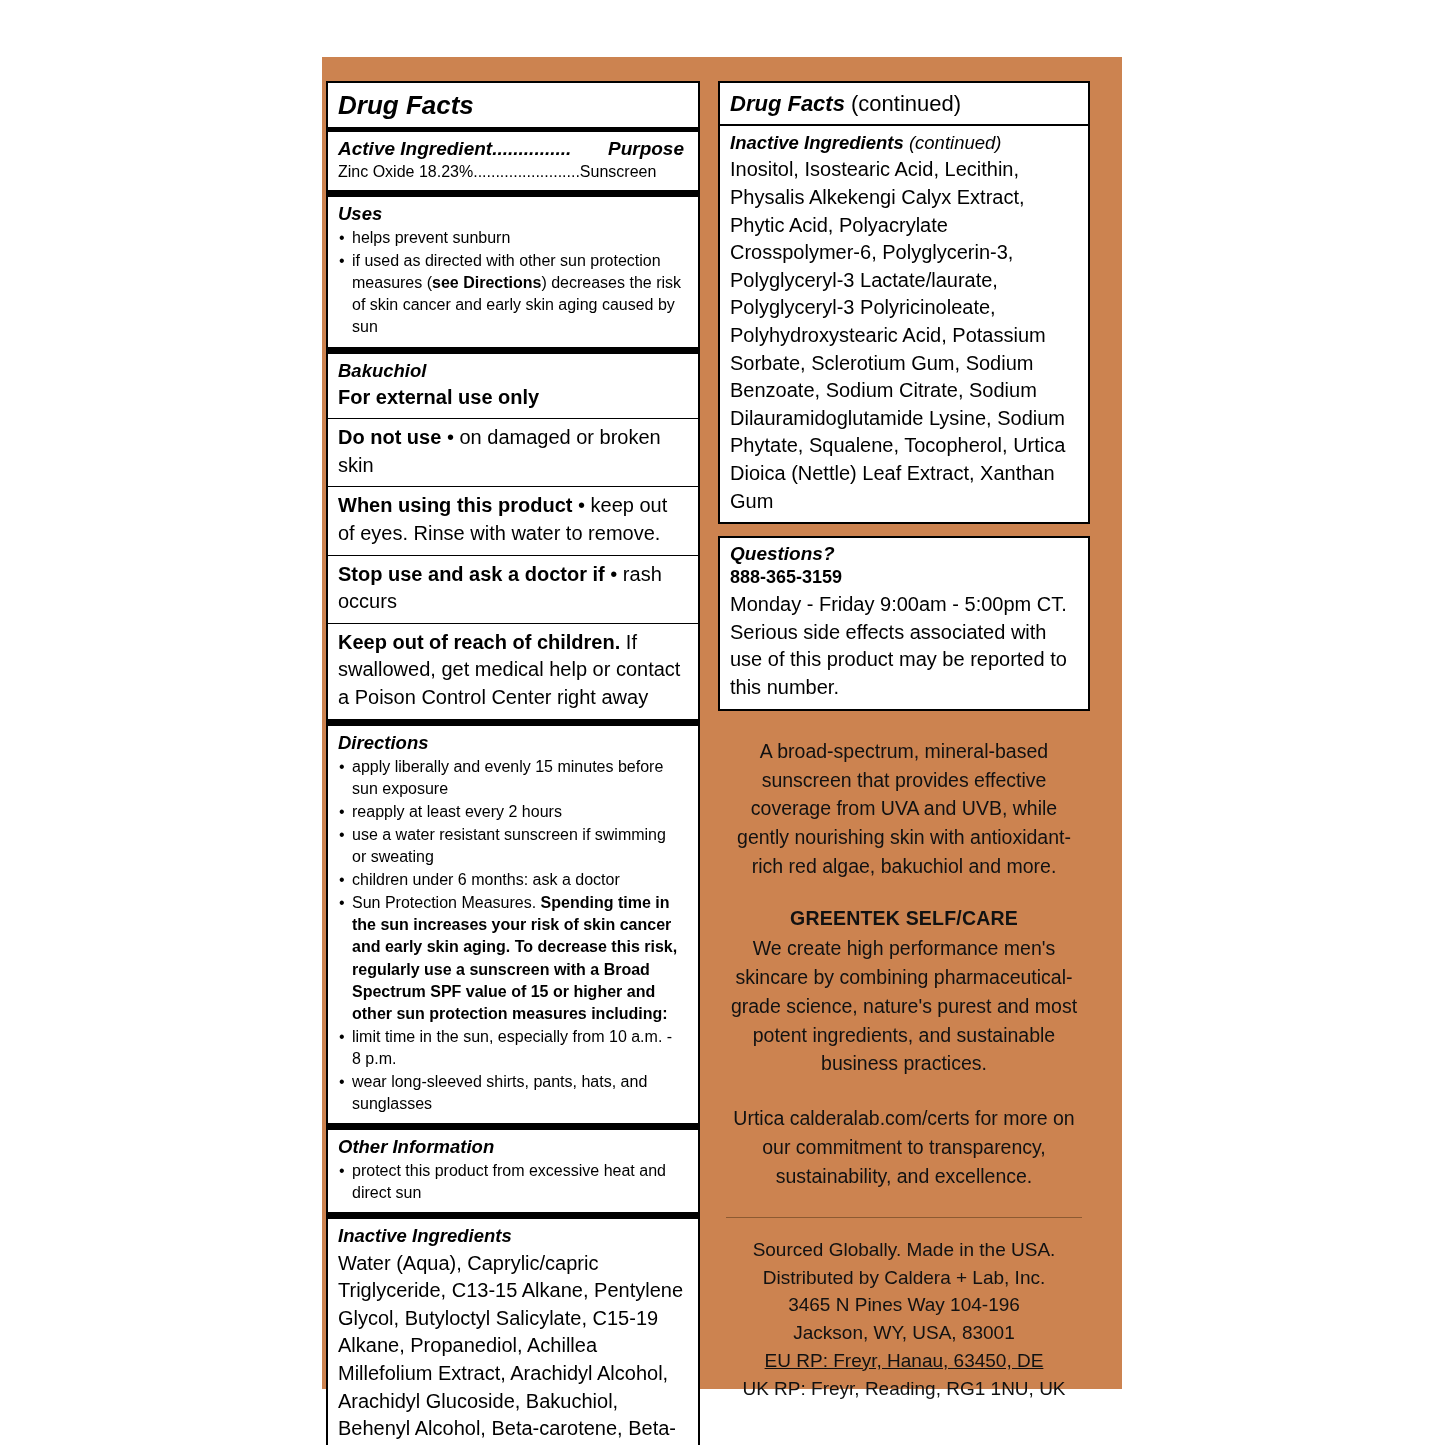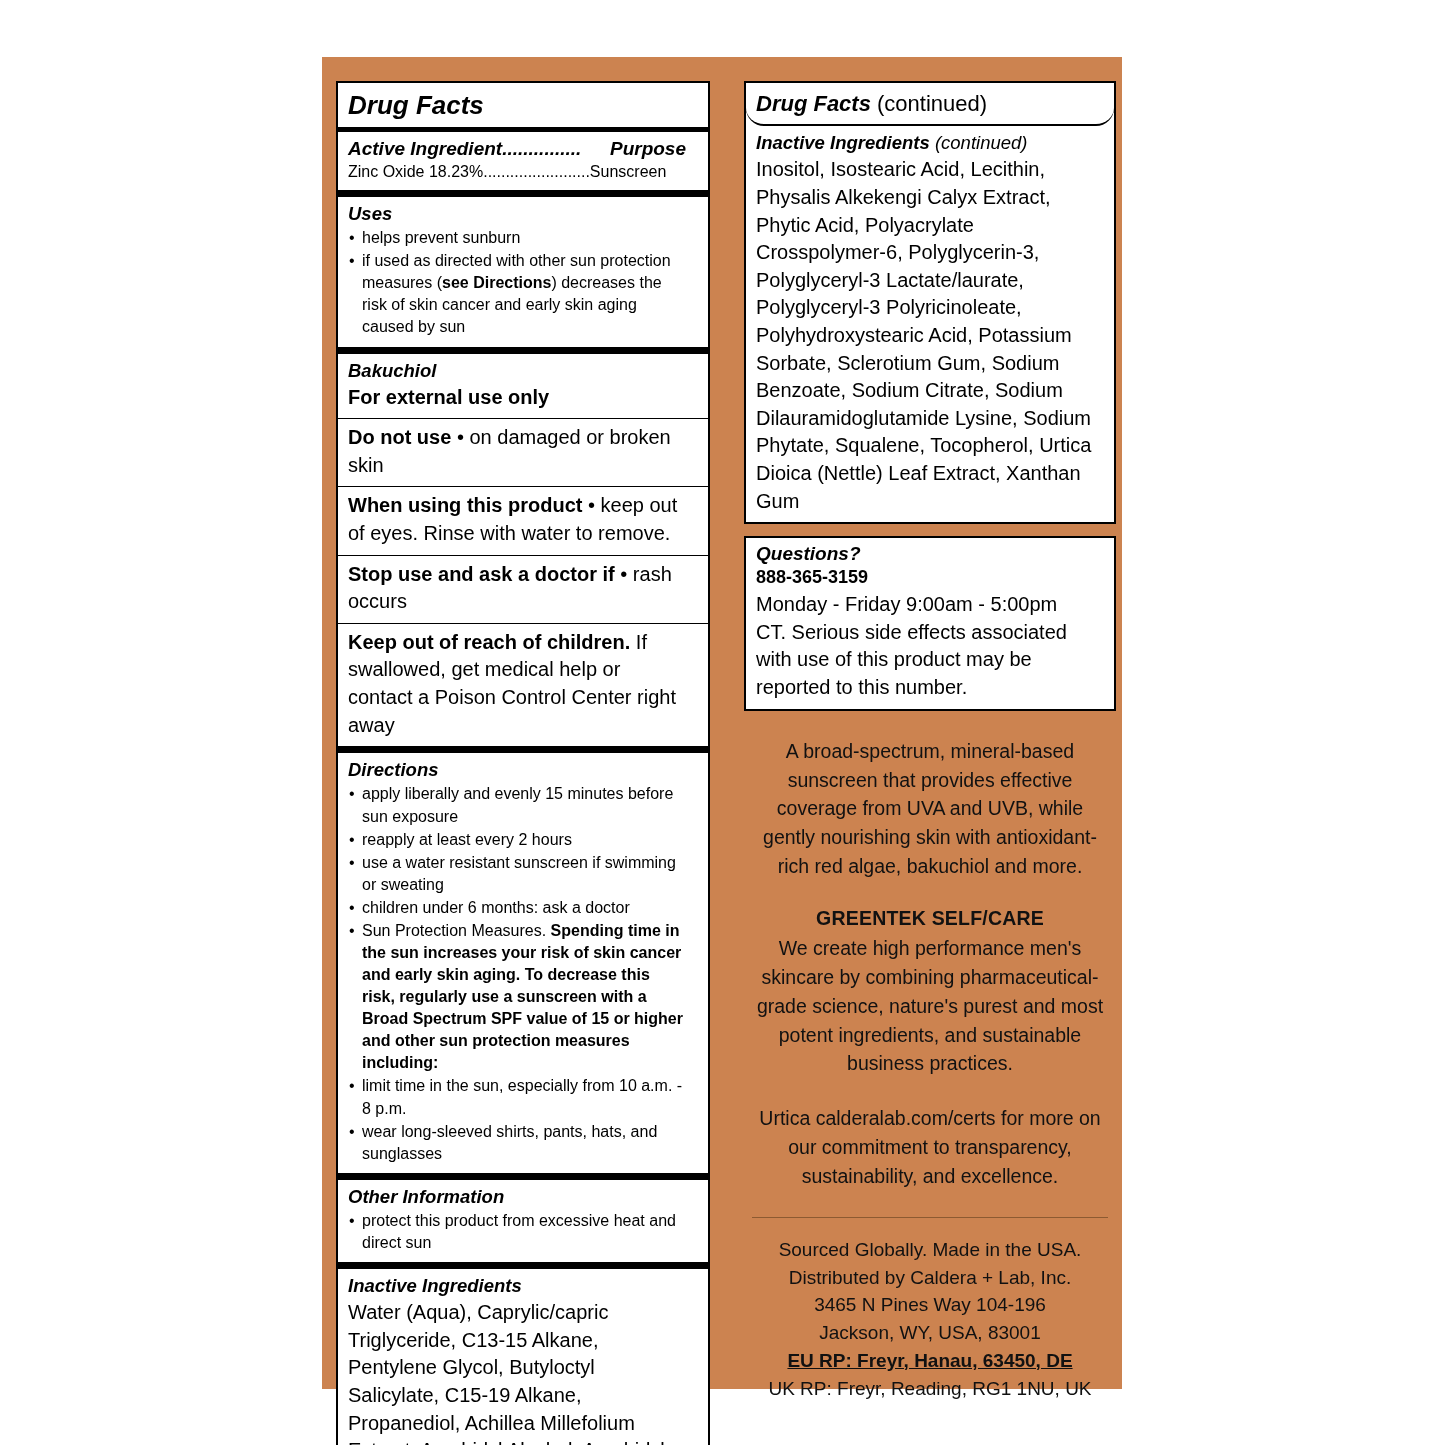--- a/index.html
+++ b/index.html
@@ -23,29 +23,29 @@
   .label-bg {
     position: absolute;
     left: 322px;
     top: 57px;
     width: 800px;
     height: 1332px;
     background: #cc8350;
   }
   .columns {
     position: absolute;
-    left: 318px;
+    left: 308px;
     top: 57px;
     width: 800px;
     height: 1332px;
     display: flex;
     flex-direction: row;
     box-sizing: border-box;
     padding: 24px 18px 18px 18px;
-    gap: 34px;
+    gap: 18px;
   }
   .col-left {
     width: 374px;
     flex: 0 0 374px;
   }
   .col-right {
     width: 372px;
     flex: 0 0 372px;
   }
 
@@ -60,28 +60,27 @@
     font-weight: bold;
     font-size: 26px;
     line-height: 1.1;
     padding: 8px 10px 7px 10px;
     border-bottom: 5px solid #000;
   }
   .df-title.cont {
     font-size: 22px;
     padding: 9px 10px 8px 10px;
     border-bottom: 2.5px solid #000;
-    border-radius: 18px;
   }
   .df-title .cont-tag {
     font-style: normal;
     font-weight: normal;
   }
   .sec {
-    padding: 5px 22px 7px 10px;
+    padding: 5px 14px 7px 10px;
   }
   .rule-thin {
     border-top: 1.5px solid #000;
   }
   .rule-thick {
     border-top: 7px solid #000;
   }
   .hdr-it {
     font-style: italic;
     font-weight: bold;
@@ -173,21 +172,21 @@
   .divider {
     border-top: 1.2px solid #8d5a31;
     margin: 26px 8px 18px 8px;
   }
   .addr {
     text-align: center;
     font-size: 19px;
     line-height: 1.46;
     color: #111;
   }
-  .addr .ul { text-decoration: underline; font-weight: bold; }
+  .addr .ul { text-decoration: underline; }
 </style>
 </head>
 <body>
 
 <div class="page">
   <div class="label-bg"></div>
 
   <div class="columns">
 
     <div class="col-left">

